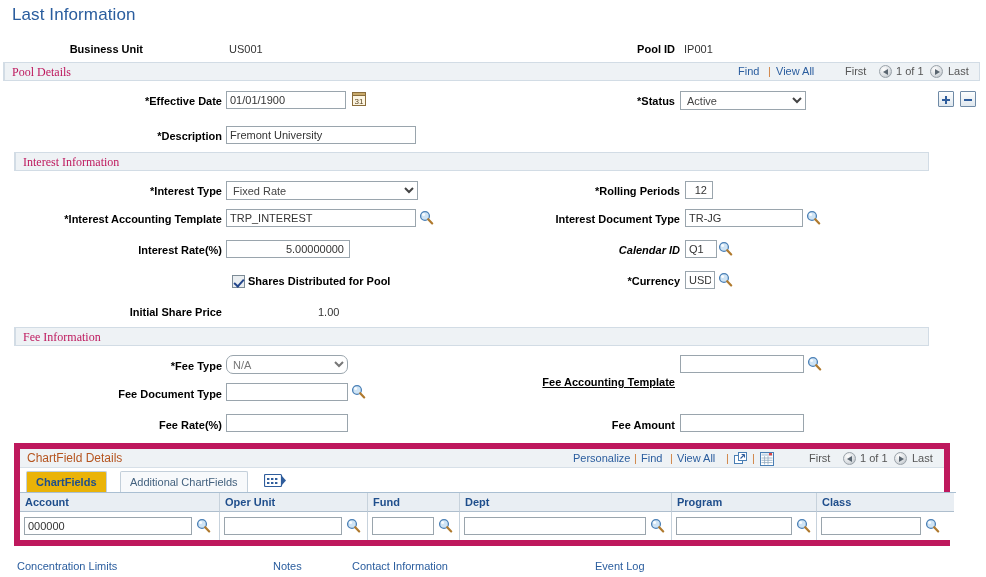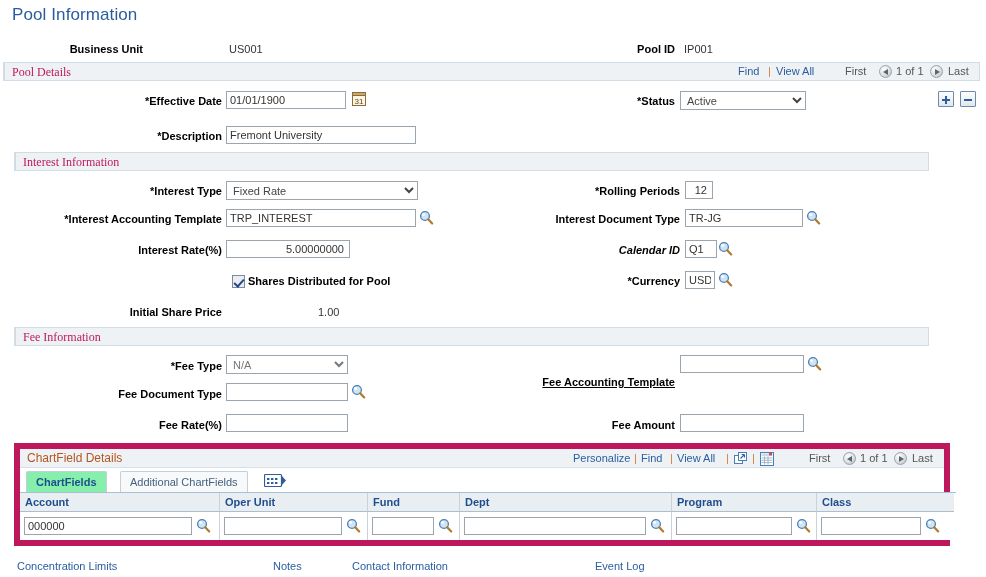--- a/index.html
+++ b/index.html
@@ -142,21 +142,21 @@
     position: absolute; left: 0; right: 0; height: 22px;
     background: #ffffff;
   }
   .tab {
     position: absolute; height: 21px; line-height: 20px;
     padding: 0 9px; font-size: 11px; white-space: nowrap;
     border: 1px solid #c3cfda; border-bottom: none;
     border-radius: 2px 2px 0 0;
   }
   .tab.active {
-    background: #86efac; color: #1f4e8c; font-weight: bold;
+    background: #eab308; color: #1f4e8c; font-weight: bold;
   }
   .tab.inactive {
     background: #f7f9fb; color: #44627f;
   }
 
   .tab-underline {
     position: absolute; height: 1px; background: #aabfd2;
   }
 
   
@@ -176,21 +176,21 @@
   }
 
   
   .bottomlinks { position: absolute; left: 0; top: 556px; width: 986px; height: 21px; }
 </style>
 </head>
 <body>
 
 <div class="page">
 
-  <div class="page-title">Pool Information</div>
+  <div class="page-title">Last Information</div>
 
   <div class="lbl" style="left:60px; top:43px; width:83px;">Business Unit</div>
   <div class="val" style="left:229px; top:43px;">US001</div>
 
   <div class="lbl" style="left:580px; top:43px; width:95px;">Pool ID</div>
   <div class="val" style="left:684px; top:43px;">IP001</div>
 
   <div class="sect" style="left:3px; top:62px; width:977px;">
     <div class="sect-label">Pool Details</div>
   </div>
@@ -285,21 +285,21 @@
   </span>
 
   <div class="lbl" style="left:60px; top:306px; width:162px;">Initial Share Price</div>
   <div class="val" style="left:318px; top:306px;">1.00</div>
 
   <div class="sect" style="left:14px; top:327px; width:915px;">
     <div class="sect-label">Fee Information</div>
   </div>
 
   <div class="lbl" style="left:60px; top:360px; width:162px;">*Fee Type</div>
-  <select class="inp grey" style="left:226px; top:355px; width:122px;">
+  <select class="inp grey" style="left:226px; top:355px; width:122px;border-radius:7px;">
     <option>N/A</option>
   </select>
 
   <div class="lbl" style="left:500px; top:376px; width:175px;text-decoration:underline;">Fee Accounting Template</div>
   <input class="inp" style="left: 680px; top: 355px; width: 124px;" value="">
   <span class="mag" style="left:807px; top:356px;">
     <svg width="15" height="15" viewBox="0 0 15 15">
       <circle cx="6" cy="6" r="4.4" fill="#cfe4f5" stroke="#4a7fb5" stroke-width="1.3"></circle>
       <circle cx="4.6" cy="4.6" r="1.5" fill="#ffffff" opacity="0.85"></circle>
       <line x1="9.2" y1="9.2" x2="13.2" y2="13.4" stroke="#b07a2e" stroke-width="2.2" stroke-linecap="round"></line>

